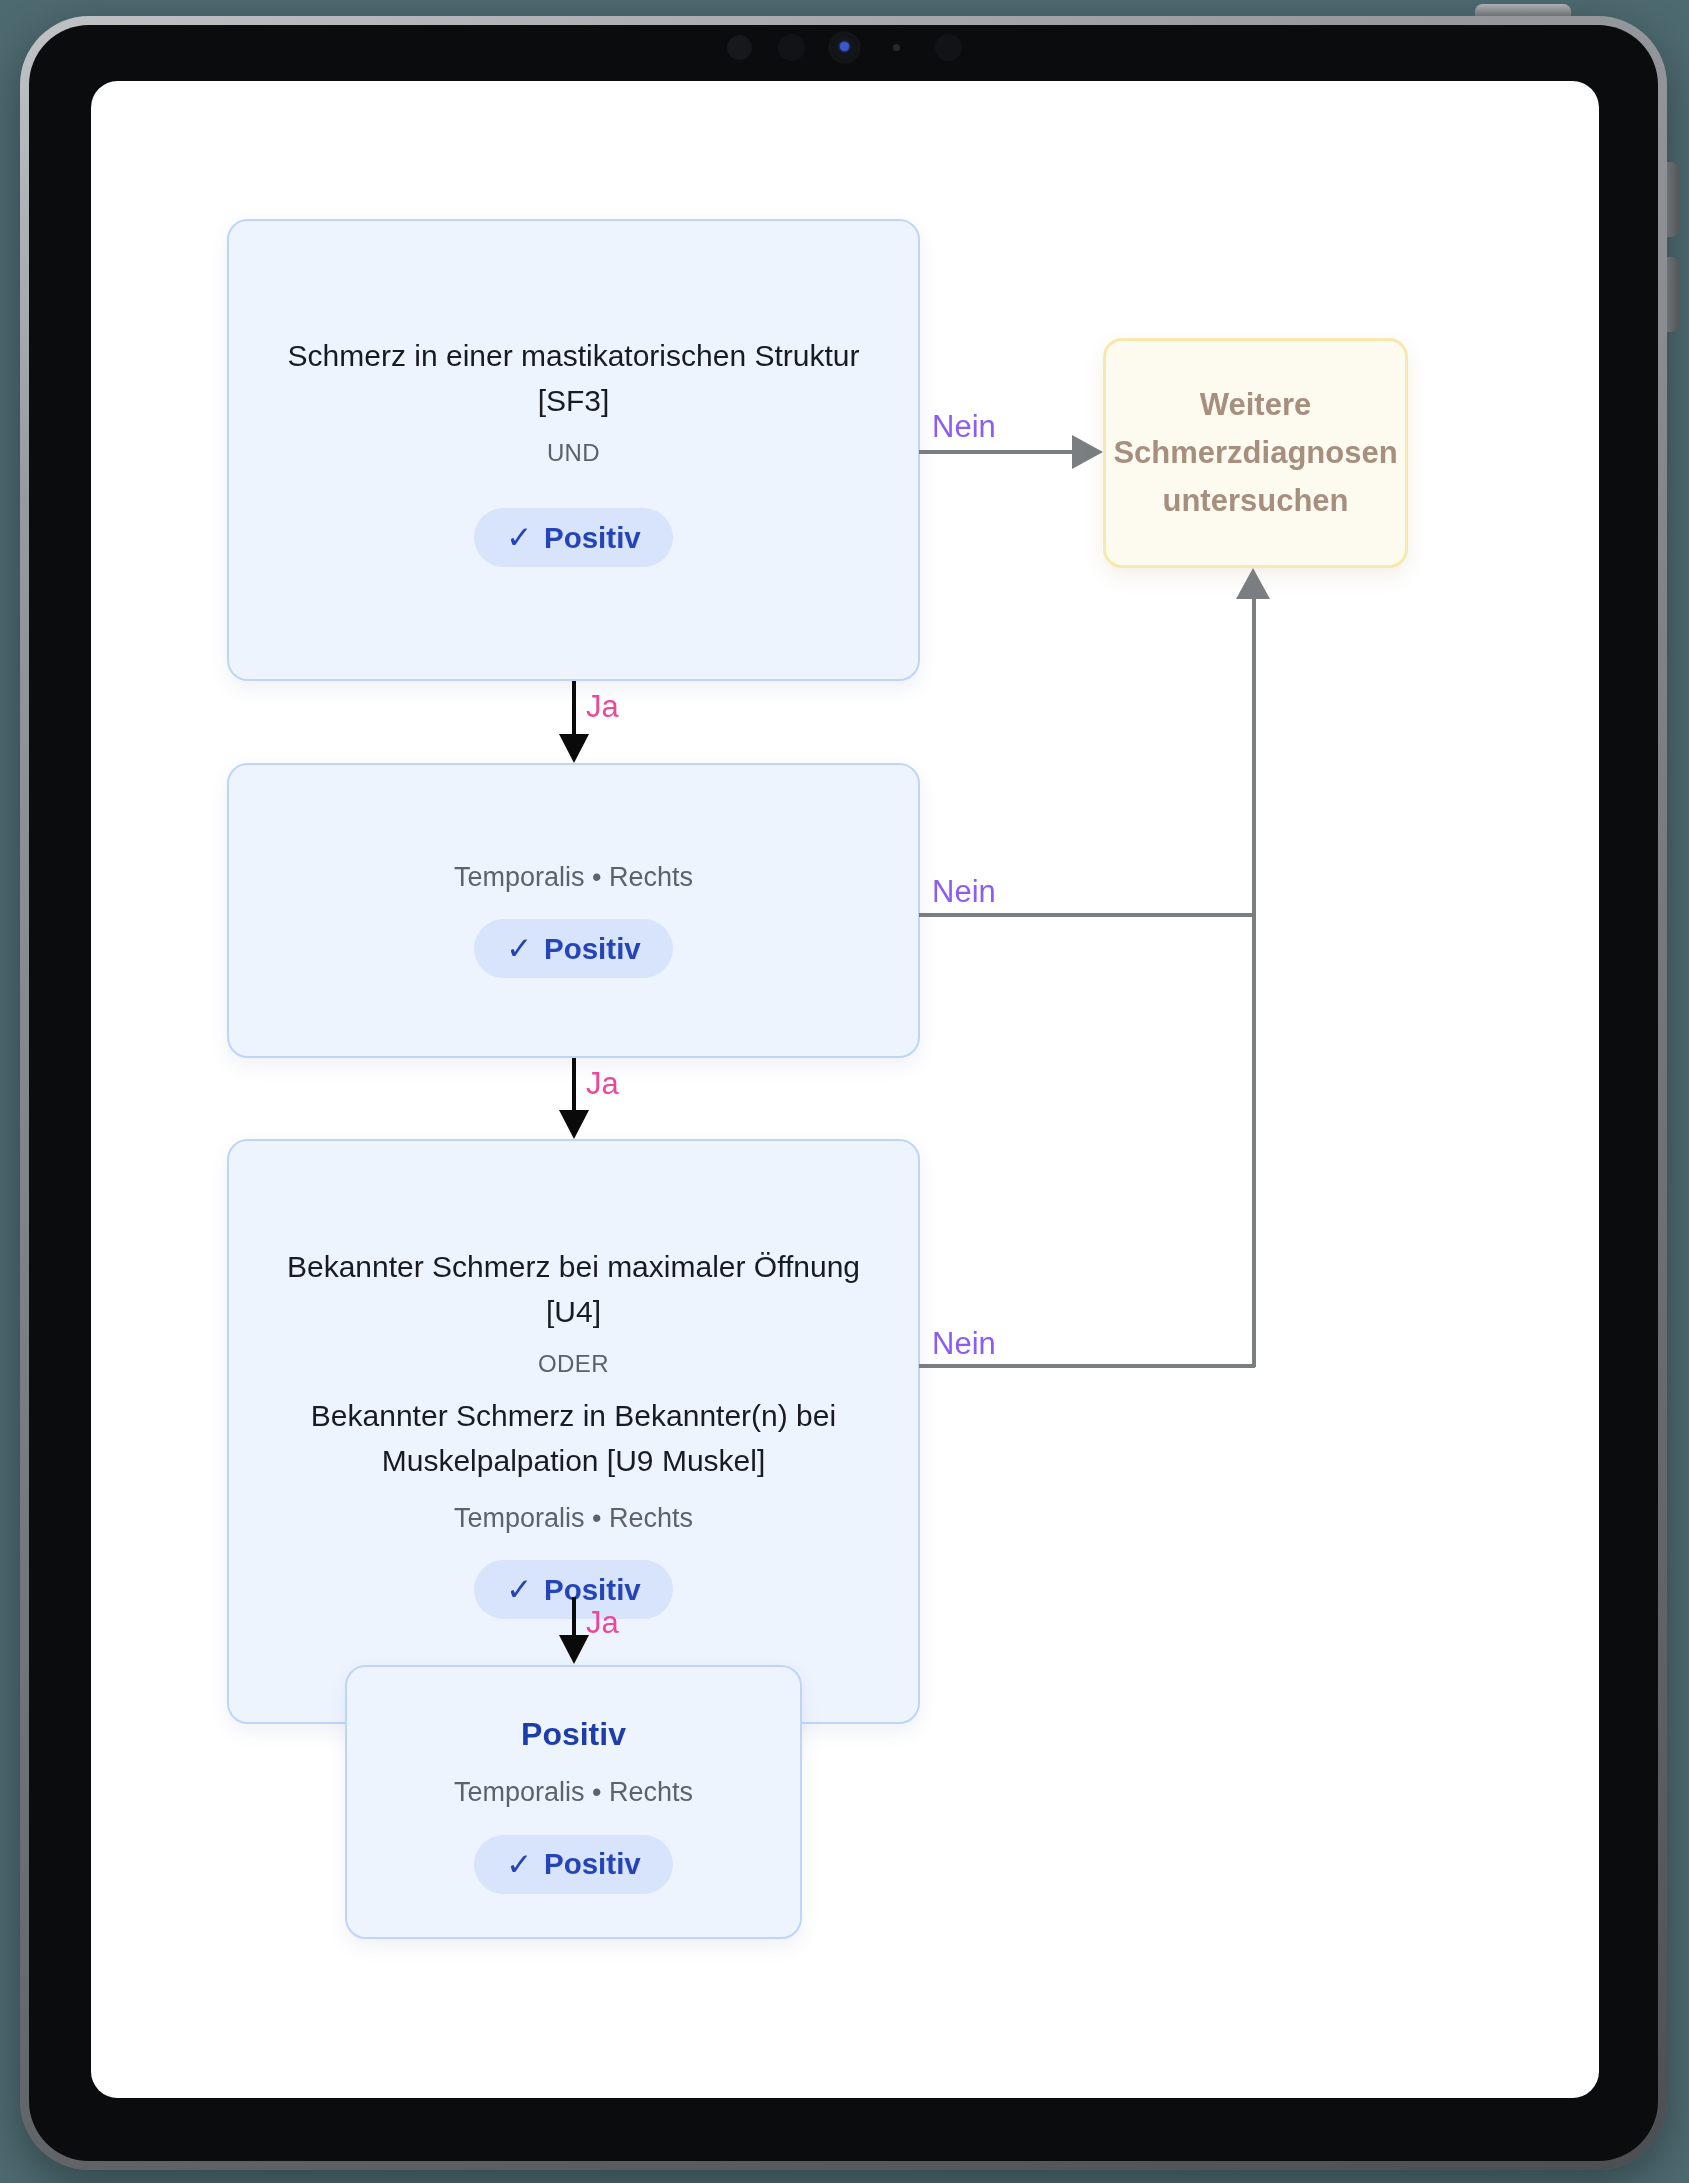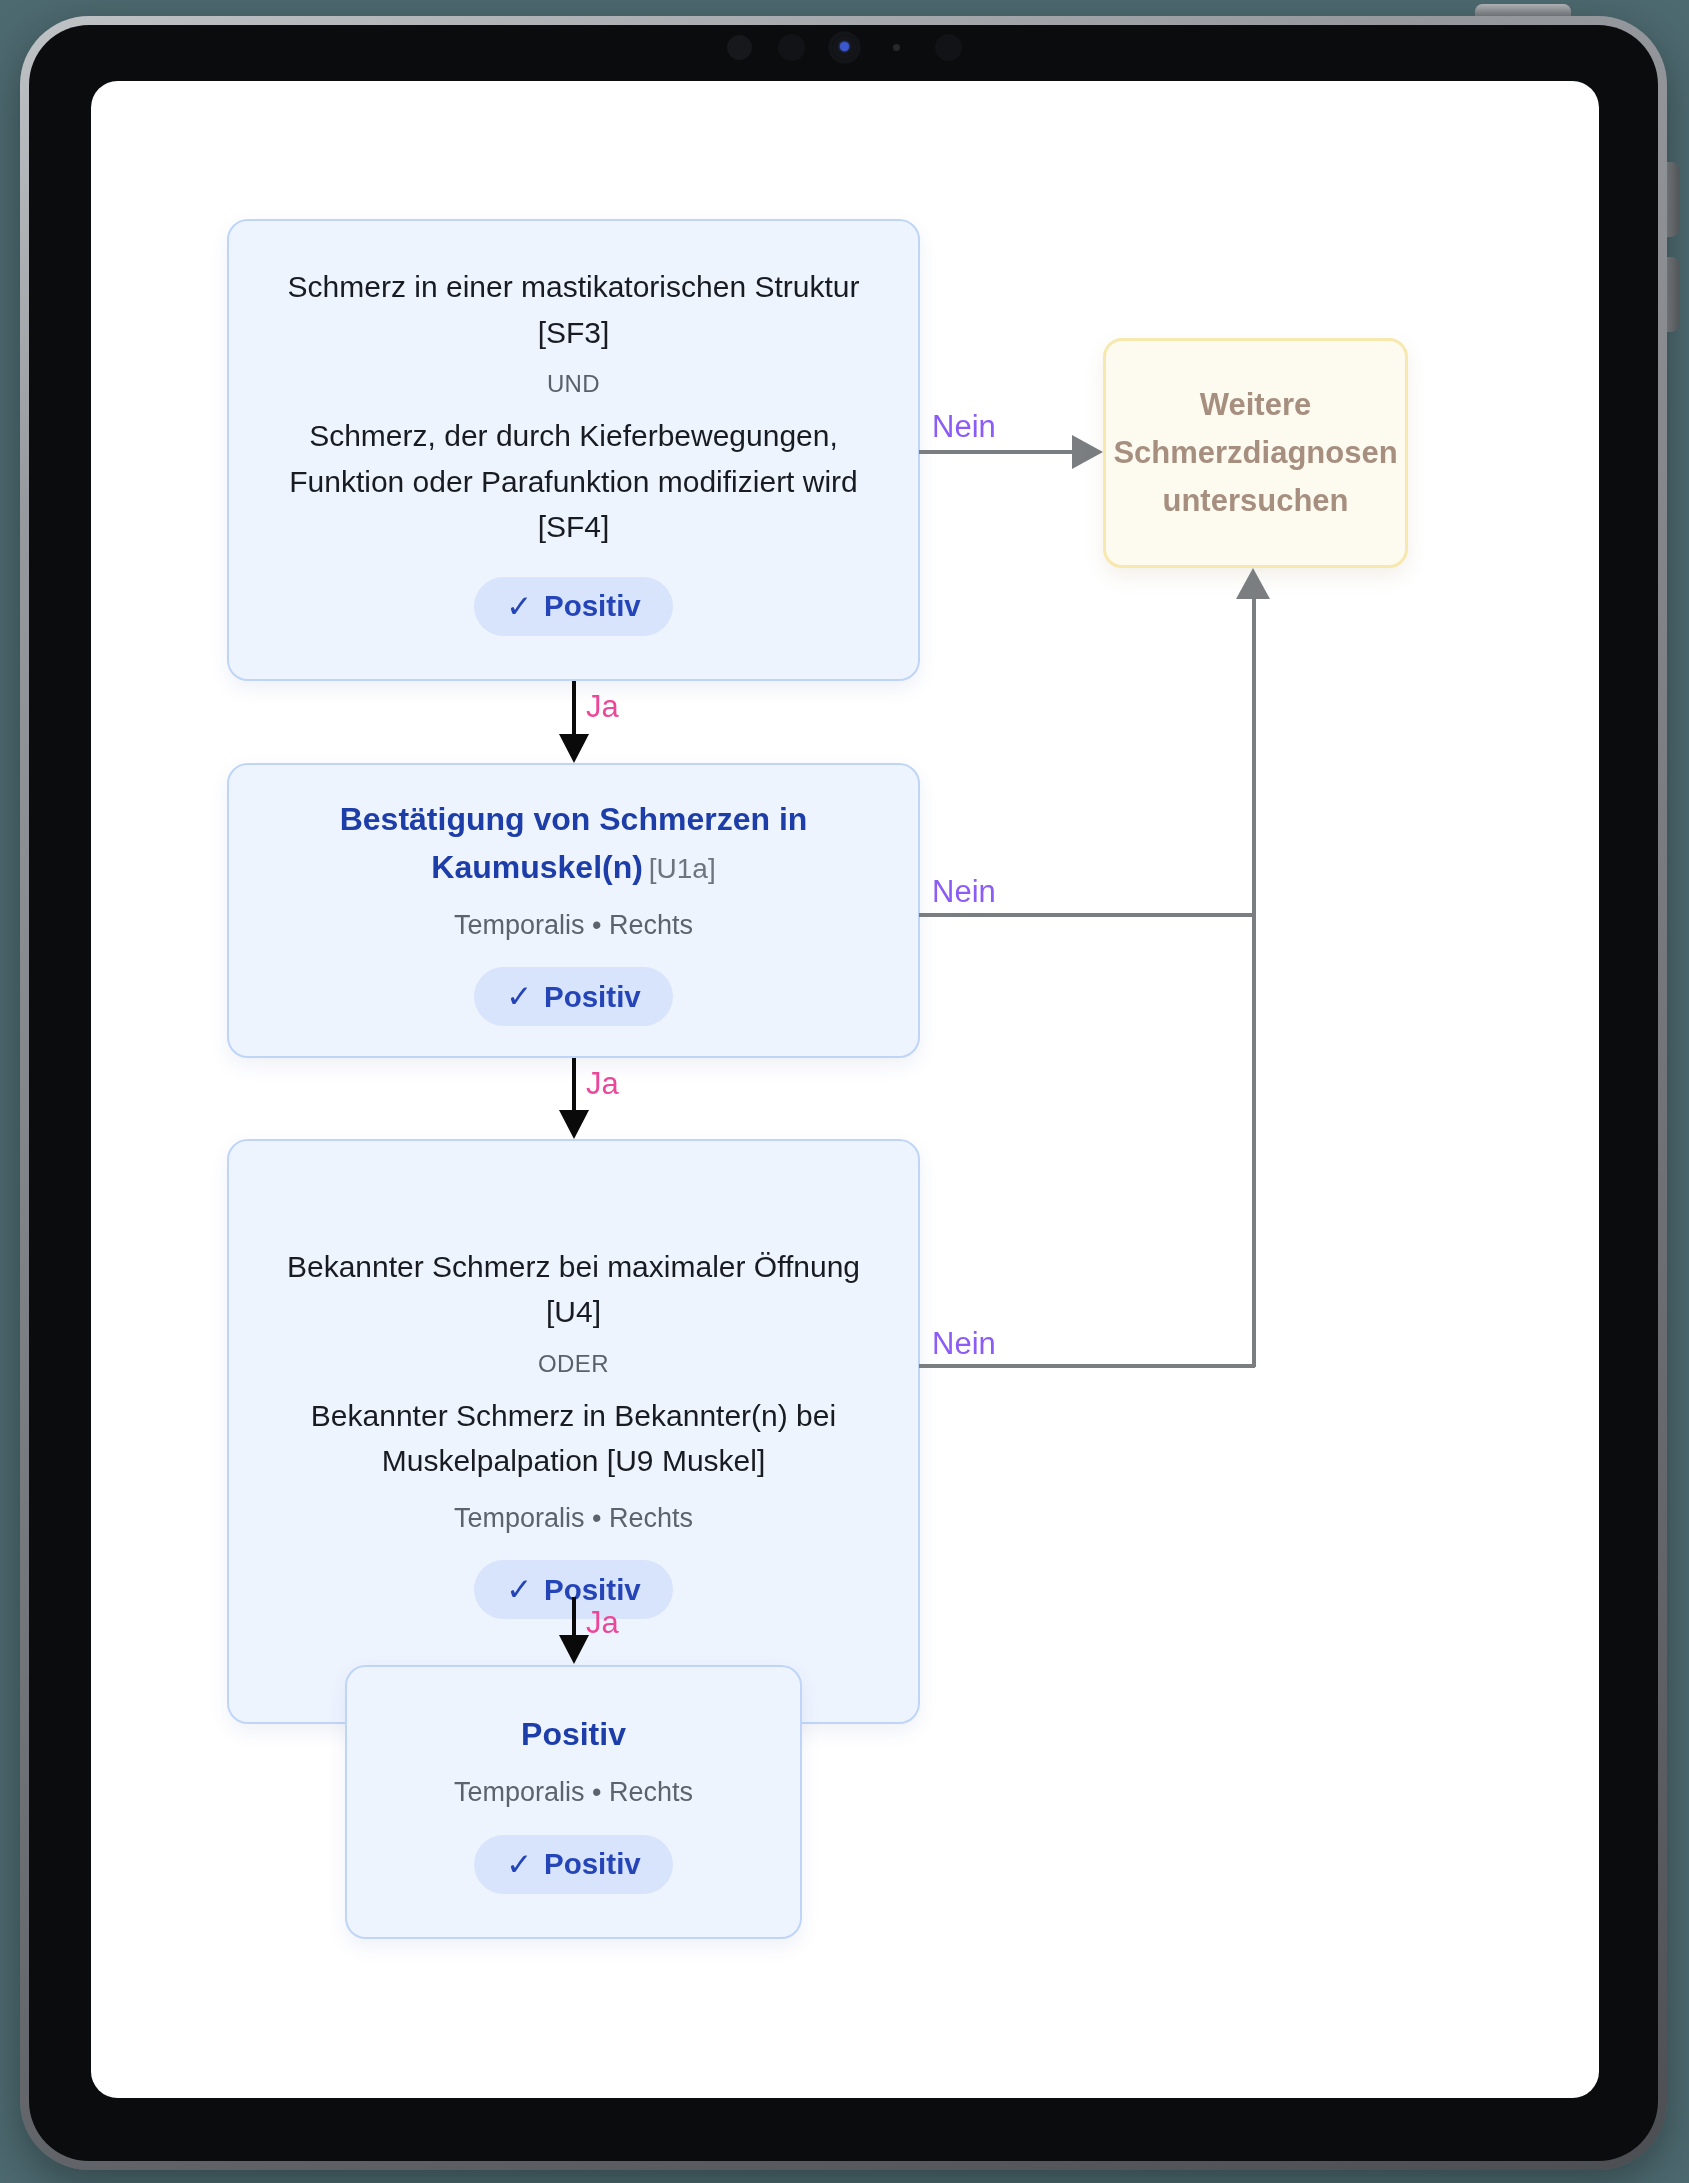--- a/index.html
+++ b/index.html
@@ -93,21 +93,20 @@
       </span>
     <span class="cam-dot dot-mic"></span>
     <span class="cam-dot dot-c"></span>
   </div>
 
   <div class="screen">
 
     <div class="node" style="left:136px;top:138px;width:693px;height:462px;">
       <div class="node-line">Schmerz in einer mastikatorischen Struktur [SF3]</div>
       <div class="node-op">UND</div>
-      <div class="node-line">Schmerz, der durch Kieferbewegungen, Funktion oder Parafunktion modifiziert wird [SF4]</div>
       <div class="badge">
         <span class="check">✓</span>
         <span>Positiv</span>
       </div>
     </div>
 
     <div class="vline-black" style="left:481px;top:600px;height:55px;"></div>
     <div class="arrow-down" style="left:468px;top:653px;"></div>
     <div class="edge-label ja" style="left:495px;top:608px;">Ja</div>
 
@@ -116,23 +115,20 @@
     <div class="arrow-right" style="left:981px;top:354px;"></div>
 
     <div class="warn-node" style="left:1012px;top:257px;width:305px;height:230px;">
       <div>Weitere Schmerzdiagnosen untersuchen</div>
     </div>
 
     <div class="arrow-up" style="left:1145px;top:487px;"></div>
     <div class="vline-gray" style="left:1161px;top:515px;height:771px;"></div>
 
     <div class="node" style="left:136px;top:682px;width:693px;height:295px;">
-      <div class="node-title">
-        <span>Bestätigung von Schmerzen in Kaumuskel(n)</span><span class="code">[U1a]</span>
-      </div>
       <div class="node-sub">Temporalis • Rechts</div>
       <div class="badge">
         <span class="check">✓</span>
         <span>Positiv</span>
       </div>
     </div>
 
     <div class="vline-black" style="left:481px;top:977px;height:53px;"></div>
     <div class="arrow-down" style="left:468px;top:1029px;"></div>
     <div class="edge-label ja" style="left:495px;top:985px;">Ja</div>

